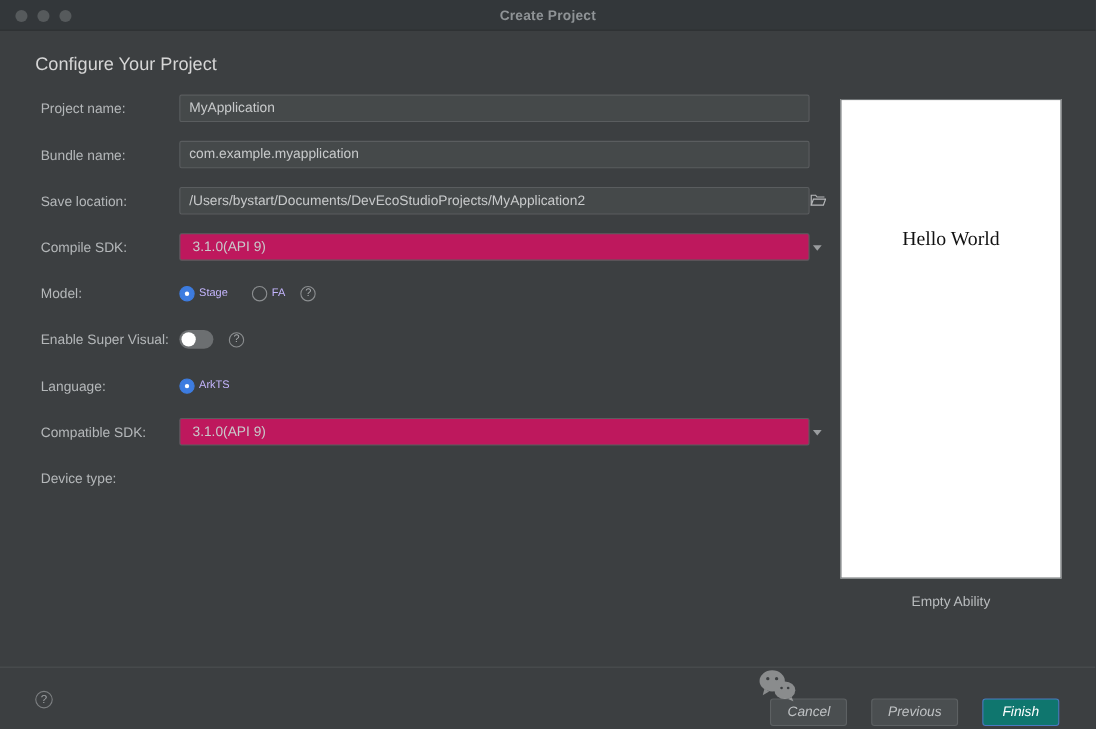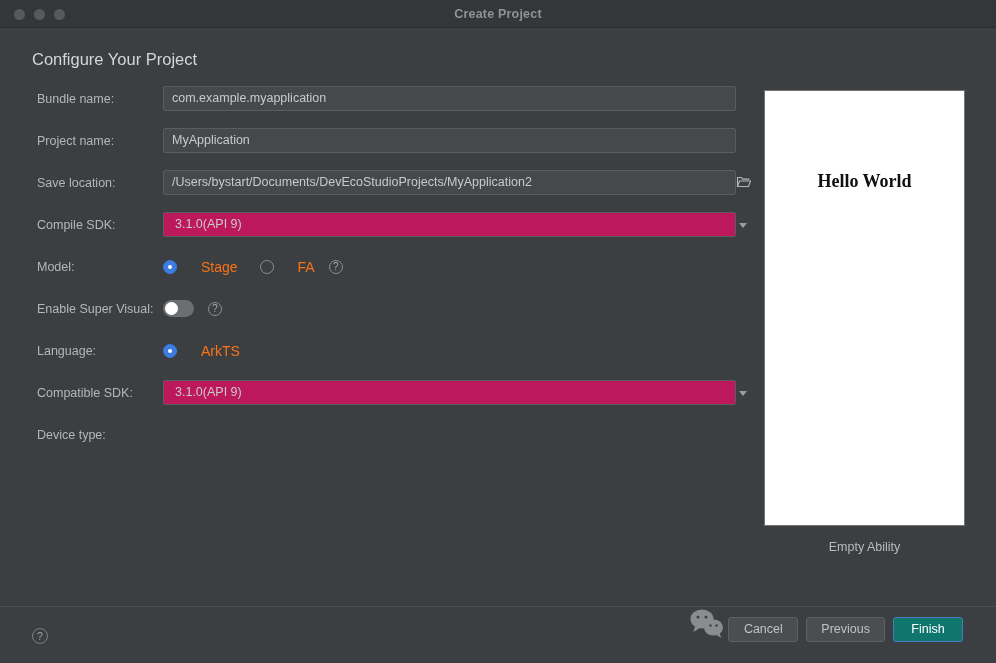--- a/index.html
+++ b/index.html
@@ -149,23 +149,23 @@
   }
   .radio.checked::after {
     content: "";
     position: absolute;
     left: 4px; top: 4px;
     width: 4px; height: 4px;
     border-radius: 50%;
     background: #ffffff;
   }
   .opt-label {
-    font-size: 14px;
-    color: #f97316;
-    margin-left: 24px;
+    font-size: 10px;
+    color: #c4b5fd;
+    margin-left: 4px;
     margin-right: 22px;
     white-space: nowrap;
   }
   .opt-label.tight { margin-right: 14px; }
 
   .help {
     width: 14px; height: 14px;
     border-radius: 50%;
     border: 1px solid #8b8e90;
     color: #a9acae;
@@ -215,25 +215,25 @@
     top: 62px;
     width: 201px;
   }
   .phone {
     width: 201px;
     height: 436px;
     background: #ffffff;
     border: 1px solid #6f7375;
   }
   .phone-text {
-    margin-top: 80px;
+    margin-top: 116px;
     text-align: center;
     font-family: "Liberation Serif", serif;
     font-size: 18px;
-    font-weight: bold;
+    font-weight: normal;
     color: #111111;
   }
   .preview-caption {
     margin-top: 14px;
     text-align: center;
     font-size: 12.5px;
     color: #b9bcbe;
   }
 
   
@@ -250,23 +250,24 @@
     width: 16px; height: 16px;
     border-radius: 50%;
     border: 1px solid #7c7f81;
     color: #9da0a2;
     font-size: 10.5px;
     line-height: 14px;
     text-align: center;
   }
   .btns {
     position: absolute;
-    right: 33px; top: 10px;
+    right: 33px; top: 28px;
     display: flex;
-    gap: 8px;
+    gap: 22px;
+    font-style: italic;
   }
   .btn {
     height: 25px;
     min-width: 70px;
     padding: 0 14px;
     border: 1px solid #5d6163;
     border-radius: 3px;
     background: #4a4e50;
     color: #bfc2c4;
     font-size: 12.5px;
@@ -312,27 +313,27 @@
     <div class="title-text">Create Project</div>
   </div>
 
   <div class="content">
 
     <div class="page-title">Configure Your Project</div>
 
     <div class="form">
 
       <div class="row">
+        <span class="label">Project name:</span>
+        <div class="field">MyApplication</div>
+      </div>
+
+      <div class="row">
         <span class="label">Bundle name:</span>
         <div class="field">com.example.myapplication</div>
-      </div>
-
-      <div class="row">
-        <span class="label">Project name:</span>
-        <div class="field">MyApplication</div>
       </div>
 
       <div class="row">
         <span class="label">Save location:</span>
         <div class="field path">/Users/bystart/Documents/DevEcoStudioProjects/MyApplication2</div>
         <span class="folder-icon">
           <svg width="15" height="14" viewBox="0 0 15 14" fill="none" stroke="currentColor" stroke-width="1.1">
             <path d="M1.5 11.5V2.5h4l1.2 1.6h6.8"></path>
             <path d="M1.5 11.5l2-5.5h11l-2 5.5z"></path>
           </svg>

